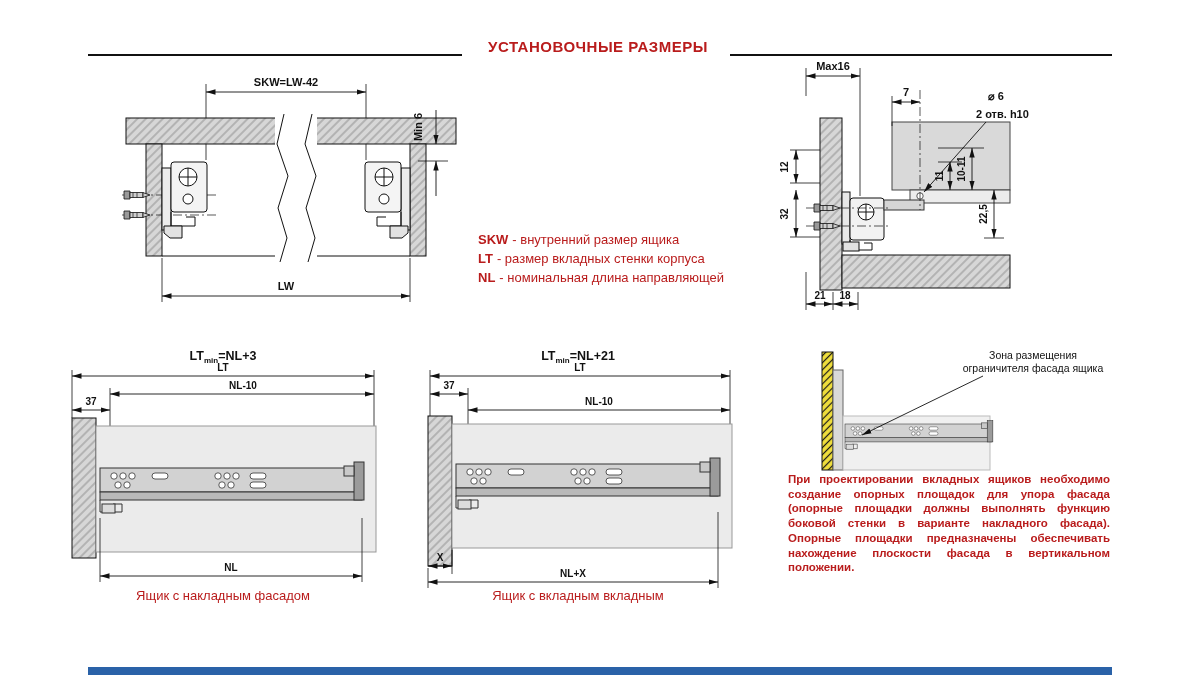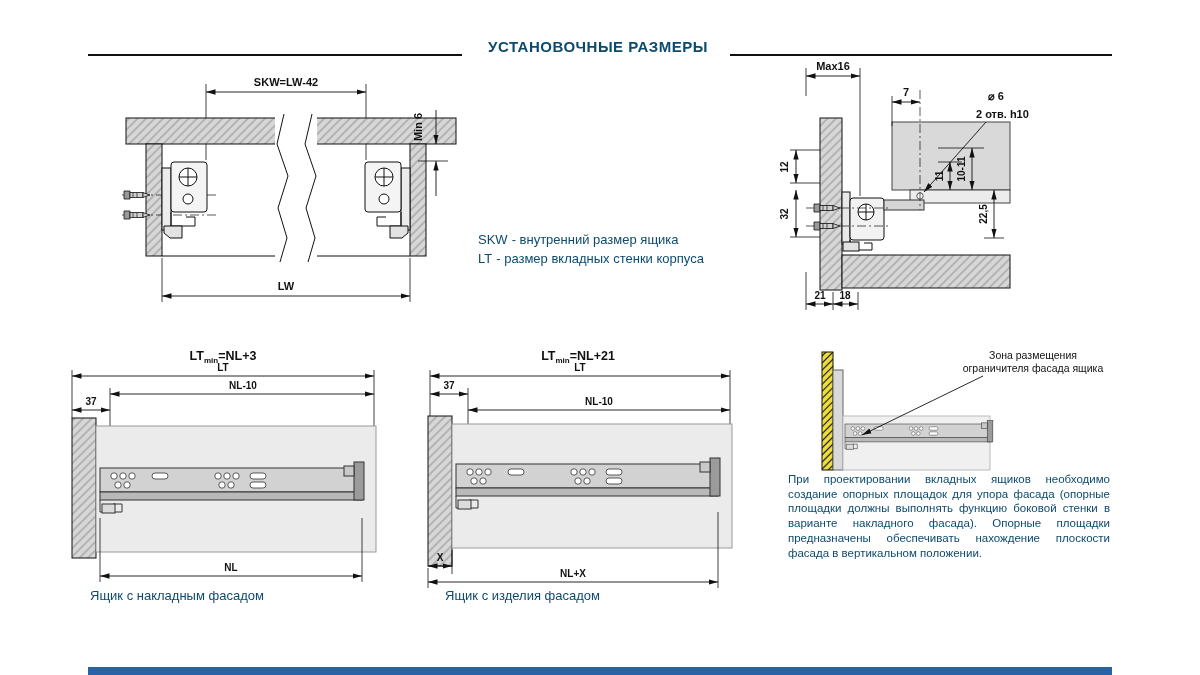--- a/index.html
+++ b/index.html
@@ -1,26 +1,26 @@
 <!DOCTYPE html>
 <html><head>
 <meta charset="utf-8">
 <style>
   html,body{margin:0;padding:0;background:#fff;}
   .page{position:relative;width:1200px;height:675px;background:#ffffff;overflow:hidden;
-        font-family:"Liberation Sans",sans-serif;color:#0c4a6e;}
+        font-family:"Liberation Sans",sans-serif;color:#b91c1c;}
   .page svg{position:absolute;overflow:visible;}
   .hrule{position:absolute;height:2px;background:#111;}
   .title{position:absolute;text-align:center;font-size:15px;font-weight:bold;letter-spacing:.5px;}
   .legend{position:absolute;}
   .lrow{font-size:13px;line-height:19px;white-space:nowrap;}
-  .lrow b{font-weight:normal;text-align:right;}
+  .lrow b{font-weight:bold;text-align:right;}
   .lrow span{margin-left:4px;margin-top:40px;}
-  .caption{position:absolute;text-align:left;font-size:13px;}
-  .notes{position:absolute;}
+  .caption{position:absolute;text-align:center;font-size:13px;}
+  .notes{position:absolute;font-weight:bold;}
   .notes p{margin:0 0 13px 0;font-size:11.5px;line-height:1.28;text-align:justify;}
   .bluebar{position:absolute;background:#2a62a8;}
   
   .dim{stroke:#111;stroke-width:.9;fill:none;}
   .ext{stroke:#111;stroke-width:.8;fill:none;}
   .thin{stroke:#111;stroke-width:1;fill:none;}
   .cl{stroke:#111;stroke-width:.7;stroke-dasharray:9 3 2 3;fill:none;}
   text{font-family:"Liberation Sans",sans-serif;fill:#111;}
   .dimtxt{font-size:11px;font-weight:bold;}
   .dimtxt10{font-size:10px;font-weight:bold;}
@@ -206,20 +206,21 @@
       <line class="dim" x1="26" y1="244" x2="53" y2="244" marker-start="url(#ar)" marker-end="url(#ar)"></line>
       <line class="dim" x1="53" y1="244" x2="78" y2="244" marker-start="url(#ar)" marker-end="url(#ar)"></line>
       <text class="dimtxt10" x="40" y="239" text-anchor="middle">21</text>
       <text class="dimtxt10" x="65" y="239" text-anchor="middle">18</text>
     </g>
   </svg>
 
   <div class="legend" style="left:478px;top:230px">
     <div class="lrow"><b>SKW</b><span>- внутренний размер ящика</span></div>
     <div class="lrow"><b>LT</b><span>- размер вкладных стенки корпуса</span></div>
+    <div class="lrow"><b>NL</b><span>- номинальная длина направляющей</span></div>
   </div>
 
   <svg style="left:58px;top:346px" width="335" height="242" viewBox="0 0 335 242">
     <text class="formula" x="165" y="14" text-anchor="middle"><tspan>LT</tspan><tspan class="sub" dy="3">min</tspan><tspan dy="-3">=NL+3</tspan></text>
     <g>
       <line class="ext" x1="14" y1="24" x2="14" y2="72"></line>
       <line class="ext" x1="316" y1="24" x2="316" y2="118"></line>
       <line class="dim" x1="14" y1="30" x2="316" y2="30" marker-start="url(#ar)" marker-end="url(#ar)"></line>
       <text class="dimtxt10" x="165" y="25" text-anchor="middle">LT</text>
     </g>
@@ -269,21 +270,21 @@
       <line class="ext" x1="34" y1="204" x2="34" y2="228"></line>
       <line class="dim" x1="10" y1="220" x2="34" y2="220" marker-start="url(#ar)" marker-end="url(#ar)"></line>
       <text class="dimtxt10" x="22" y="215" text-anchor="middle">X</text>
     </g>
     <g>
       <line class="ext" x1="300" y1="166" x2="300" y2="242"></line>
       <line class="dim" x1="10" y1="236" x2="300" y2="236" marker-start="url(#ar)" marker-end="url(#ar)"></line>
       <text class="dimtxt10" x="155" y="231" text-anchor="middle">NL+X</text>
     </g>
   </svg>
-  <div class="caption" style="left:445px;top:588px;width:266px">Ящик с изделия фасадом</div>
+  <div class="caption" style="left:445px;top:588px;width:266px">Ящик с вкладным вкладным</div>
 
   <svg style="left:783px;top:342px" width="335" height="138" viewBox="0 0 335 138">
     <rect x="39" y="10" width="11" height="118" fill="url(#hatchY)" stroke="#111"></rect>
     <rect x="50" y="28" width="10" height="100" fill="#d9d9d9" stroke="#666"></rect>
     <rect x="60" y="74" width="147" height="54" fill="#f0f0f0" stroke="#bbb"></rect>
     <use href="#slideG" transform="translate(62,82) scale(0.56)"></use>
     <text class="notelbl" x="250" y="17" text-anchor="middle">Зона размещения</text>
     <text class="notelbl" x="250" y="30" text-anchor="middle">ограничителя фасада ящика</text>
     <line class="dim" x1="200" y1="34" x2="79" y2="93" marker-end="url(#ar)"></line>
   </svg>

